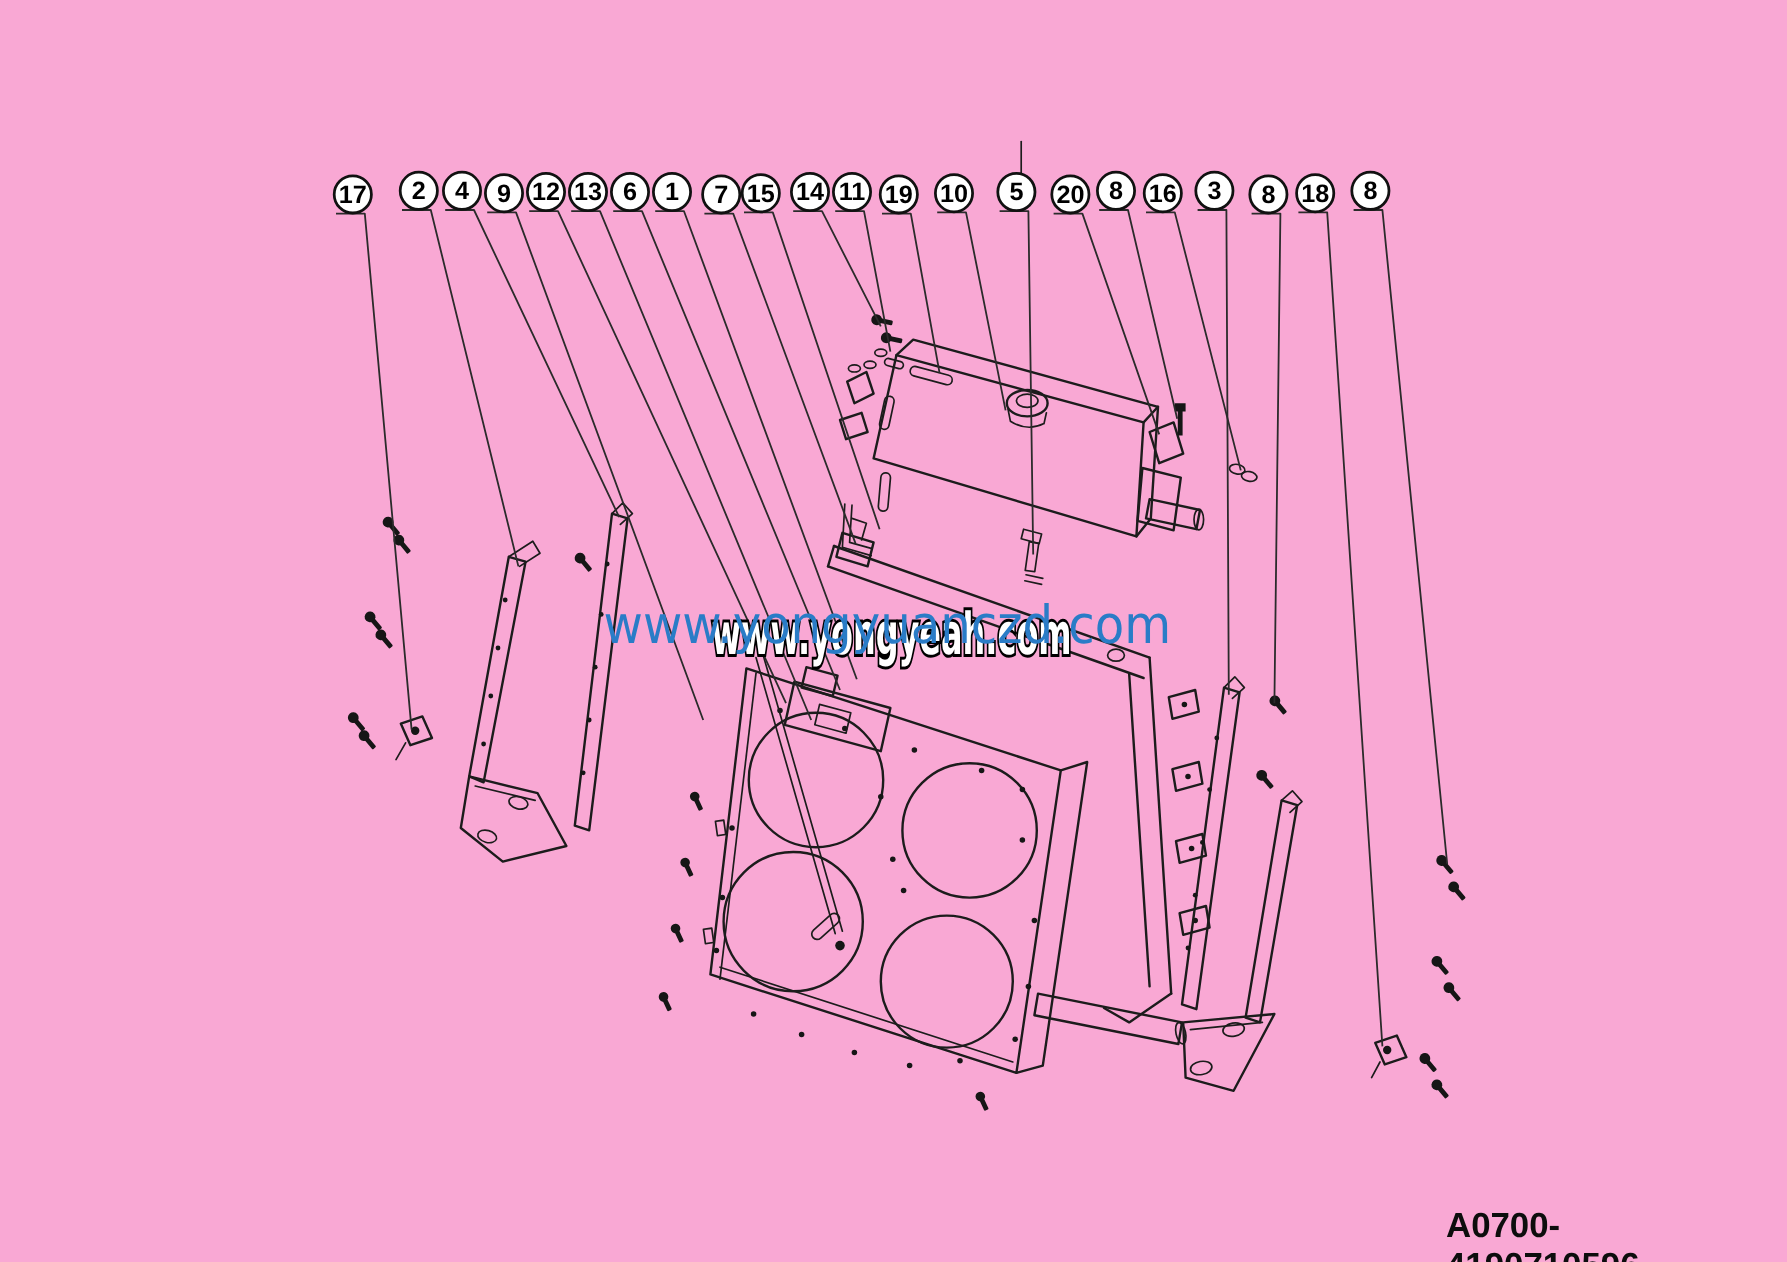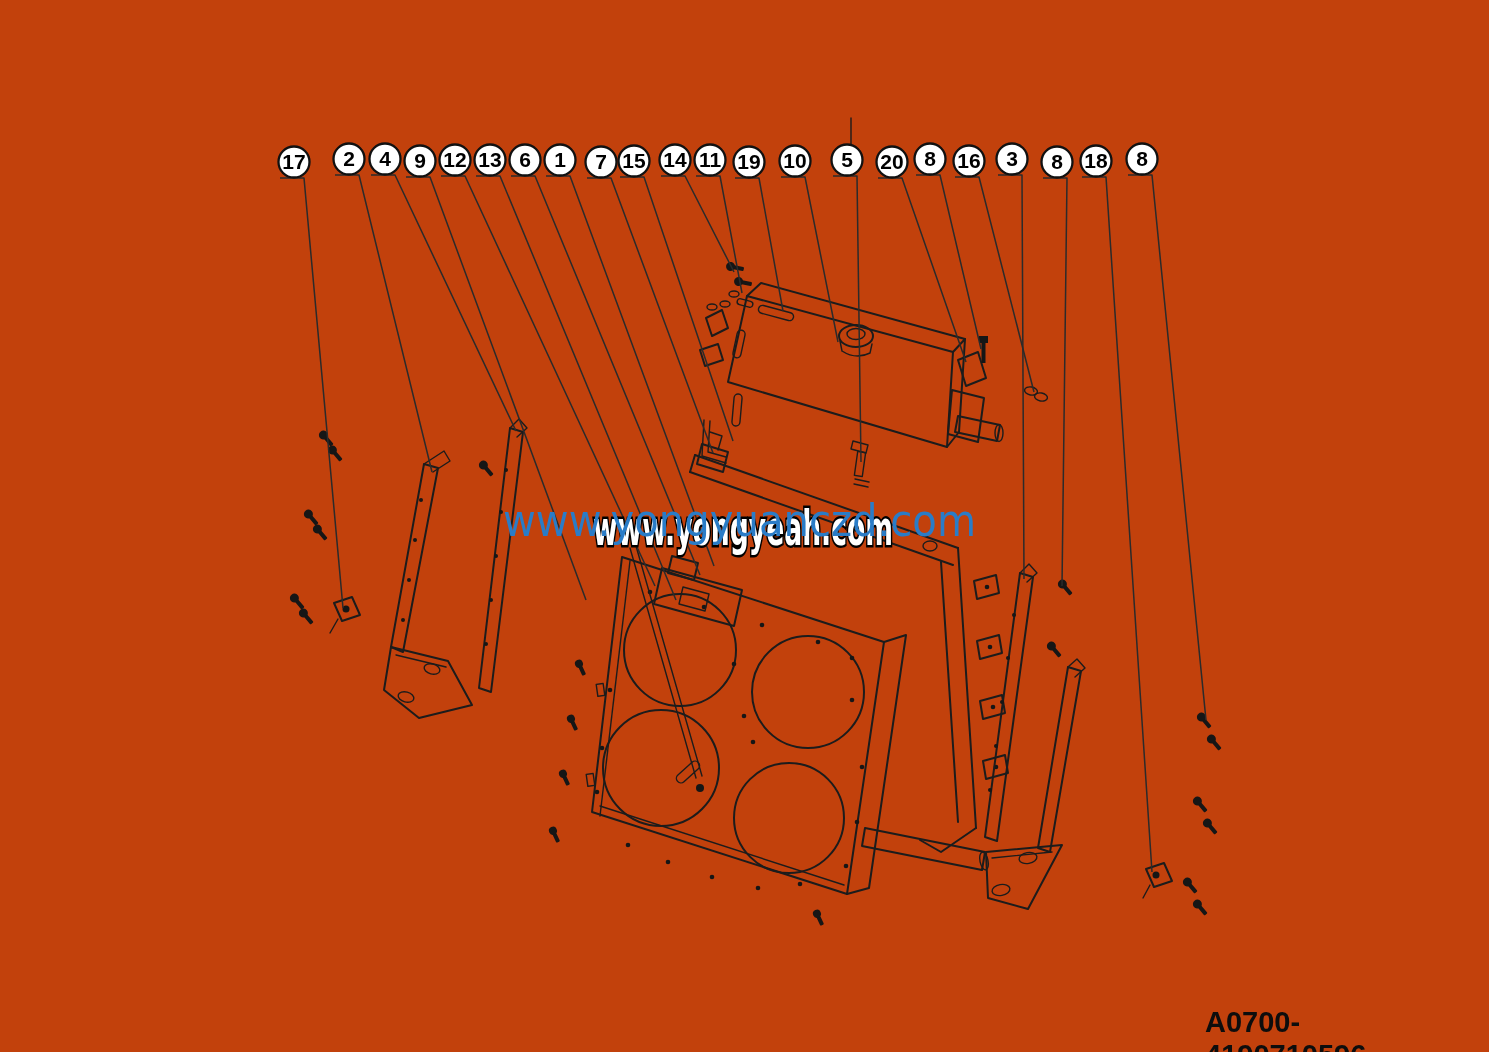--- a/index.html
+++ b/index.html
@@ -1,16 +1,16 @@
 <!DOCTYPE html>
 <html><head>
 <meta charset="utf-8">
 <style>
   html,body{margin:0;padding:0;background:#ffffff;}
-  .stage{position:relative;width:1489px;height:1052px;background:#c2410c;overflow:hidden;
+  .stage{position:relative;width:1489px;height:1052px;background:#f9a8d4;overflow:hidden;
          font-family:"Liberation Sans",sans-serif;}
   svg.art{position:absolute;left:0;top:0;}
   .ln{fill:none;stroke:#1c1c1c;stroke-width:2;stroke-linejoin:round;stroke-linecap:round;}
   .thin{stroke-width:1.4;}
   .dot{fill:#161616;stroke:none;}
   .solid{fill:#161616;stroke:none;}
   .leader{fill:none;stroke:#2b2b2b;stroke-width:1.5;stroke-linejoin:round;}
   .callout-circle{fill:#ffffff;stroke:#111;stroke-width:2.3;}
   .callout-text{font-family:"Liberation Sans",sans-serif;font-weight:bold;font-size:21px;
                 text-anchor:middle;fill:#000;}

